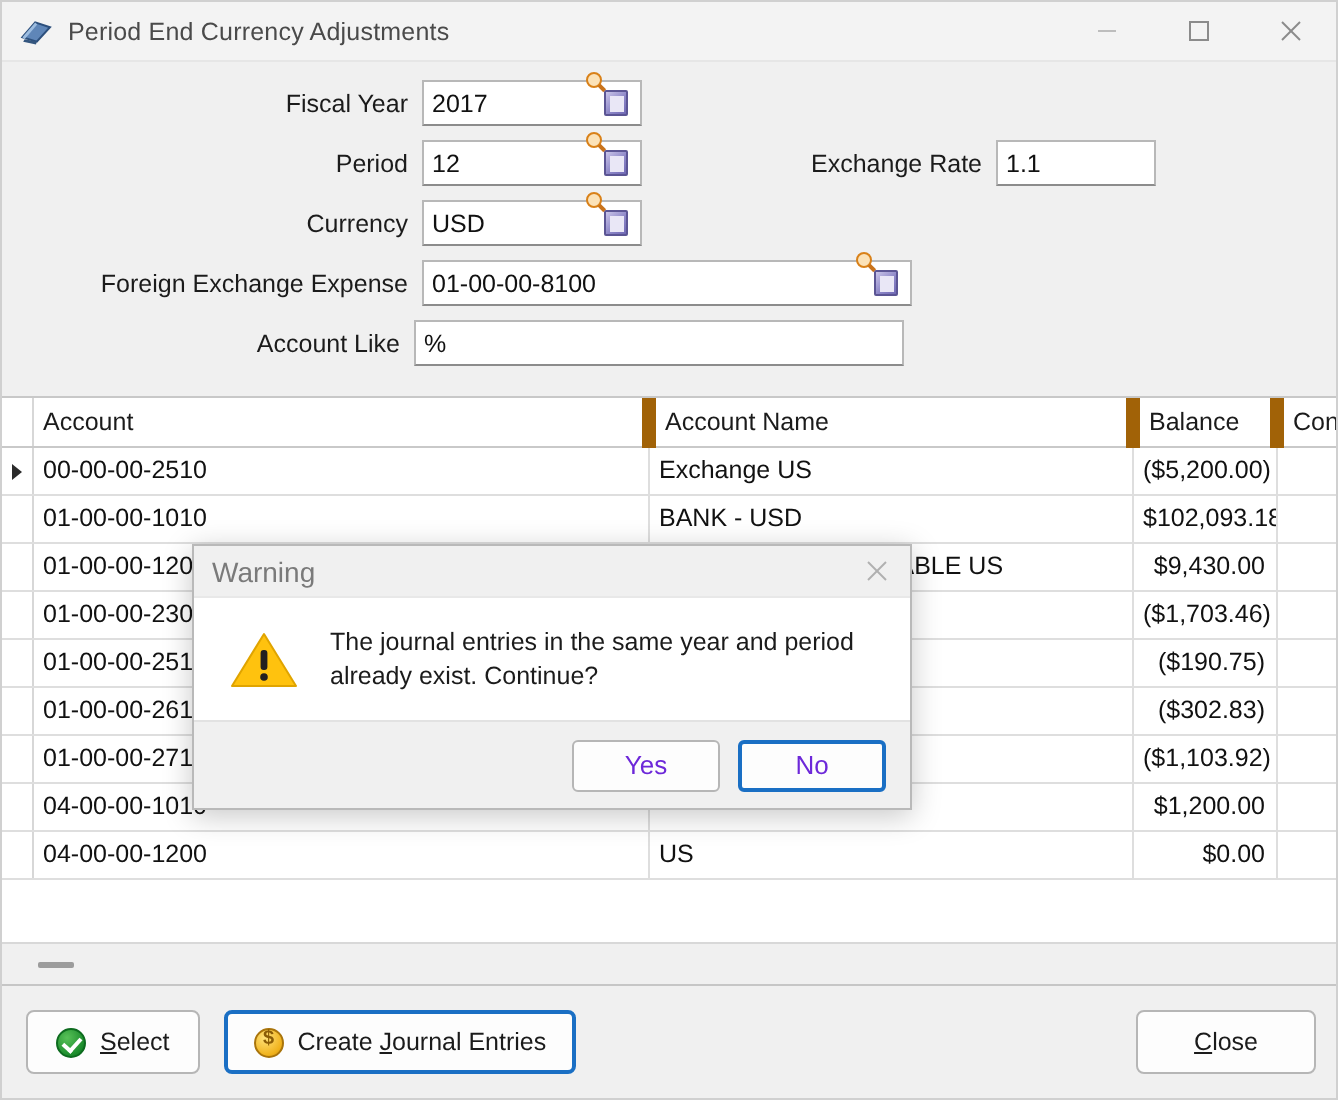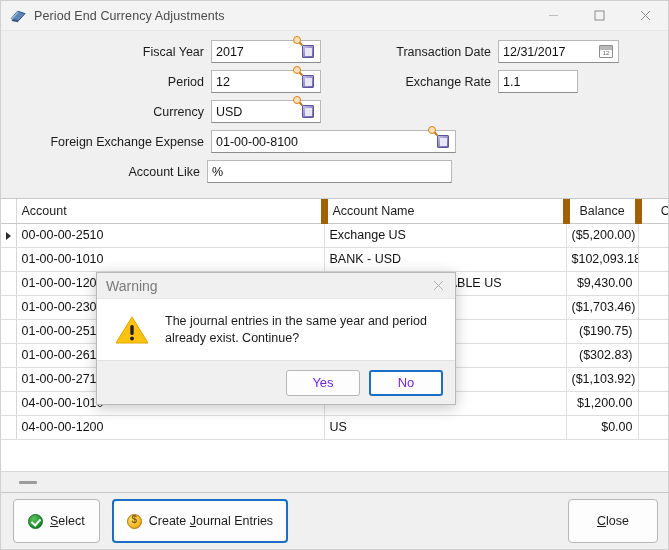--- a/index.html
+++ b/index.html
@@ -163,21 +163,21 @@
     font-weight: normal;
     text-align: left;
     background: #ffffff;
     border-right: 7px solid #a16207;
     border-bottom: 1px solid #c9c9c9;
     padding: 4px 5px;
     color: #1b1b1b;
     white-space: nowrap;
     overflow: hidden;
   }
-  table.grid th.num { text-align: center; }
+  table.grid th.num { text-align: left; }
   table.grid th.selh { border-right: 1px solid #d7d7d7; padding: 0; }
 
   table.grid td {
     height: 24px;
     border-right: 1px solid #dedede;
     border-bottom: 1px solid #dedede;
     padding: 0 5px;
     white-space: nowrap;
     overflow: hidden;
     color: #111;
@@ -210,21 +210,21 @@
     width: 18px; height: 3px;
     background: #9c9c9c; border-radius: 1px;
   }
   .toolbar {
     position: absolute; left: 0; bottom: 0;
     width: 669px; height: 56px;
     background: #f0f0f0;
     display: flex; align-items: center;
   }
   .tb-btn {
-    height: 44px;
+    height: 32px;
     background: #fdfdfd;
     border: 1px solid #b6b6b6;
     border-radius: 4px;
     display: inline-flex; align-items: center;
     padding: 0 14px;
     font-size: 12.5px; color: #1b1b1b;
     white-space: nowrap;
   }
   .tb-btn.focus {
     border: 2px solid #1a6fc4;
@@ -398,32 +398,20 @@
       </span>
     </div>
 
     <div class="field" style="left:0; top:129px;">
       <span class="lbl" style="width:206px;">Account Like</span>
       <span class="inp" style="width:245px;">
         <span class="val">%</span>
       </span>
     </div>
 
-    <div class="field" style="left:340px; top:9px;">
-      <span class="lbl" style="width:157px;">Transaction Date</span>
-      <span class="inp" style="width:121px;">
-        <span class="val">12/31/2017</span>
-        <span class="btn-ico">
-          <span class="ico-cal"><span class="body">
-                <span class="hdr"></span>
-                <span class="txt">12</span>
-              </span></span>
-        </span>
-      </span>
-    </div>
 
     <div class="field" style="left:340px; top:39px;">
       <span class="lbl" style="width:157px;">Exchange Rate</span>
       <span class="inp" style="width:80px;">
         <span class="val">1.1</span>
       </span>
     </div>
   </div>
 
   <div class="grid-wrap">

